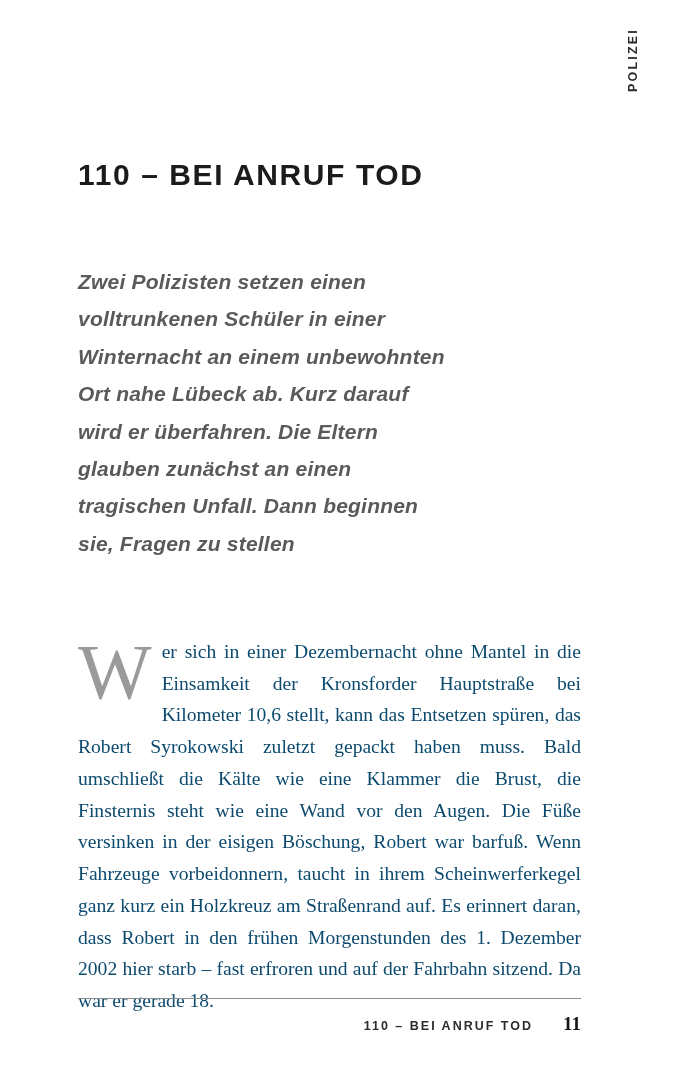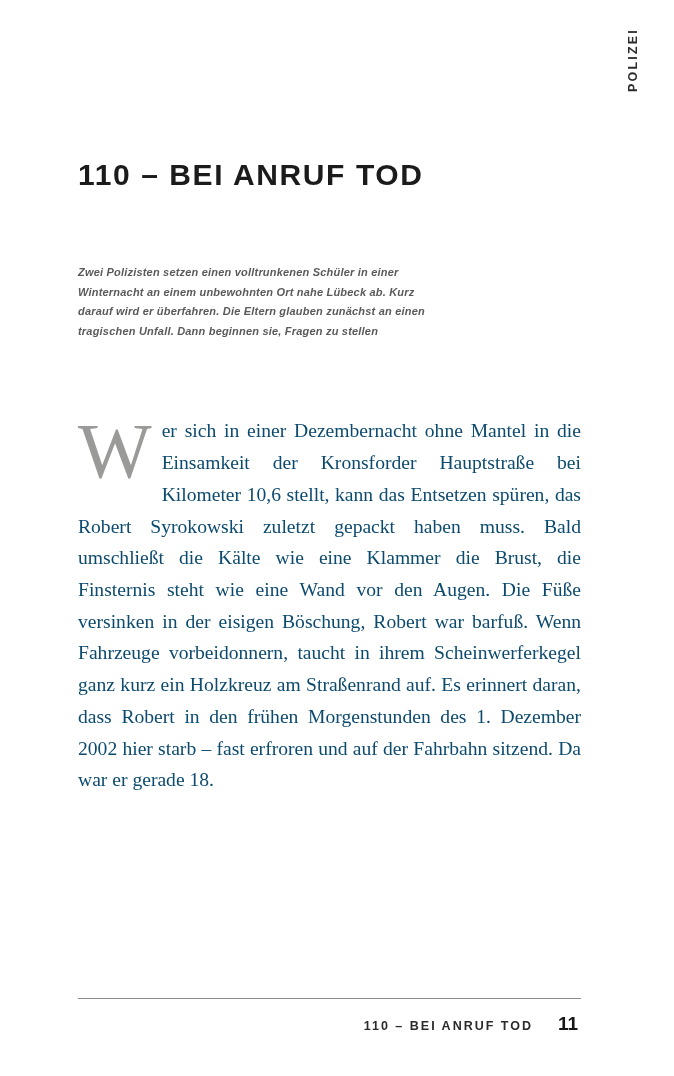--- a/index.html
+++ b/index.html
@@ -53,21 +53,21 @@
     line-height: 1.1;
   }
 
   .standfirst {
     margin: 0;
     padding-top: 72px;
     width: 370px;
     font-family: "Liberation Sans", sans-serif;
     font-style: italic;
     font-weight: bold;
-    font-size: 11px;
+    font-size: 21px;
     line-height: 1.78;
     color: #5a5a5a;
     letter-spacing: 0.2px;
   }
 
   .body-text {
     margin: 0;
     padding-top: 74px;
     font-family: "Liberation Serif", serif;
     font-size: 19.6px;
@@ -109,26 +109,26 @@
 
   .footer-title {
     font-family: "Liberation Sans", sans-serif;
     font-weight: bold;
     font-size: 12.5px;
     letter-spacing: 2px;
     color: #2b2b2b;
   }
 
   .page-number {
-    font-family: Liberation Sans, sans-serif;
+    font-family: Liberation Serif, serif;
     font-weight: bold;
     font-size: 19px;
     color: #161616;
     min-width: 26px;
-    text-align: center;
+    text-align: right;
   }
 </style>
 </head>
 <body>
 
 <div class="page">
 
   <div class="running-head">POLIZEI</div>
 
   <div class="content">

